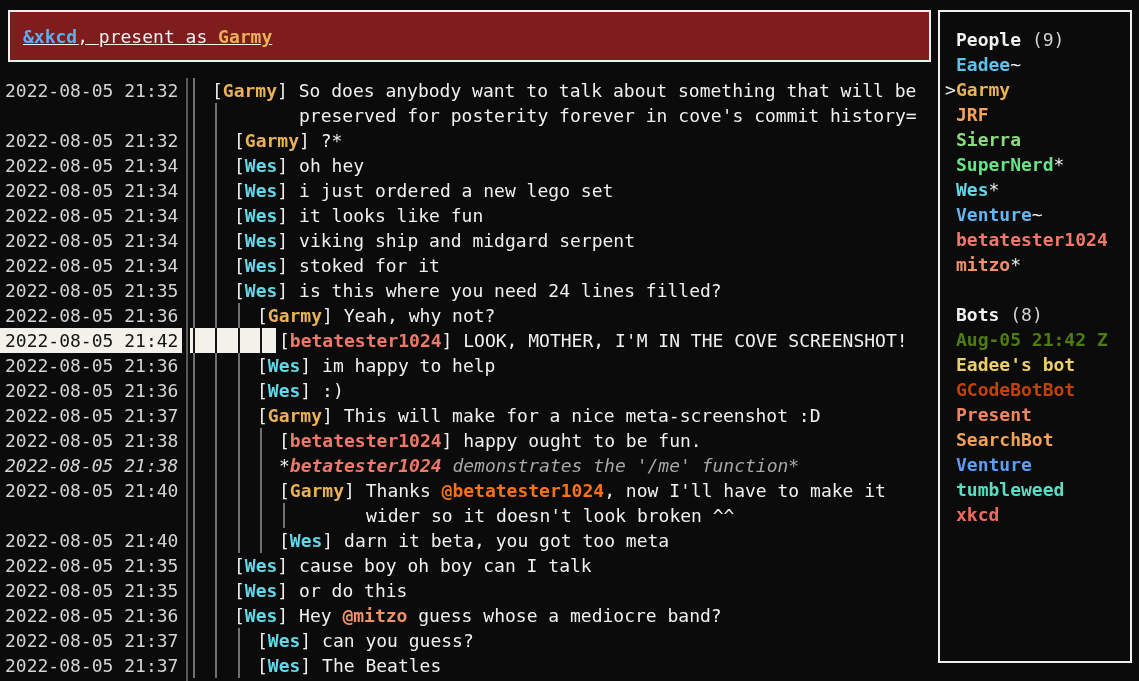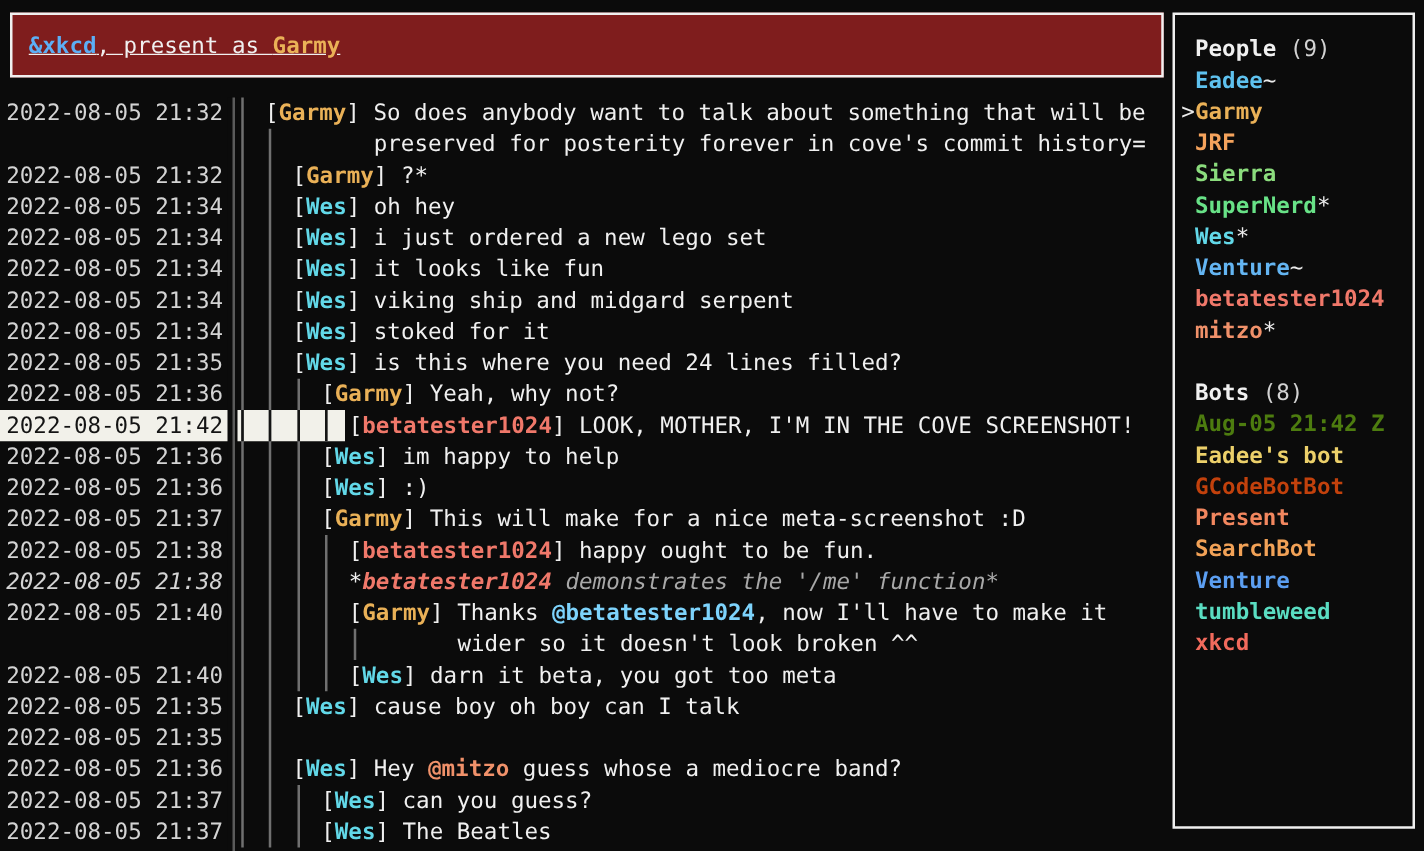--- a/index.html
+++ b/index.html
@@ -47,25 +47,25 @@
       <div class="row"><span class="ts">2022-08-05 21:34</span><span class="msg" style="left: 234px;"><span class="bracket">[</span><span style="color: rgb(98, 216, 232); font-weight: bold;">Wes</span><span class="bracket">] </span><span>viking ship and midgard serpent</span></span></div>
       <div class="row"><span class="ts">2022-08-05 21:34</span><span class="msg" style="left: 234px;"><span class="bracket">[</span><span style="color: rgb(98, 216, 232); font-weight: bold;">Wes</span><span class="bracket">] </span><span>stoked for it</span></span></div>
       <div class="row"><span class="ts">2022-08-05 21:35</span><span class="msg" style="left: 234px;"><span class="bracket">[</span><span style="color: rgb(98, 216, 232); font-weight: bold;">Wes</span><span class="bracket">] </span><span>is this where you need 24 lines filled?</span></span></div>
       <div class="row"><span class="ts">2022-08-05 21:36</span><span class="msg" style="left: 257px;"><span class="bracket">[</span><span style="color: rgb(234, 177, 87); font-weight: bold;">Garmy</span><span class="bracket">] </span><span>Yeah, why not?</span></span></div>
       <div class="row hl"><div class="hlrect"></div><span class="ts">2022-08-05 21:42</span><span class="msg" style="left: 279px;"><span class="bracket">[</span><span style="color: rgb(240, 120, 106); font-weight: bold;">betatester1024</span><span class="bracket">] </span><span>LOOK, MOTHER, I'M IN THE COVE SCREENSHOT!</span></span></div>
       <div class="row"><span class="ts">2022-08-05 21:36</span><span class="msg" style="left: 257px; text-align: center;"><span class="bracket">[</span><span style="color: rgb(98, 216, 232); font-weight: bold;">Wes</span><span class="bracket">] </span><span>im happy to help</span></span></div>
       <div class="row"><span class="ts">2022-08-05 21:36</span><span class="msg" style="left: 257px;"><span class="bracket">[</span><span style="color: rgb(98, 216, 232); font-weight: bold;">Wes</span><span class="bracket">] </span><span>:)</span></span></div>
       <div class="row"><span class="ts">2022-08-05 21:37</span><span class="msg" style="left: 257px;"><span class="bracket">[</span><span style="color: rgb(234, 177, 87); font-weight: bold;">Garmy</span><span class="bracket">] </span><span>This will make for a nice meta-screenshot :D</span></span></div>
       <div class="row"><span class="ts">2022-08-05 21:38</span><span class="msg" style="left: 279px;"><span class="bracket">[</span><span style="color: rgb(240, 120, 106); font-weight: bold;">betatester1024</span><span class="bracket">] </span><span>happy ought to be fun.</span></span></div>
       <div class="row action"><span class="ts">2022-08-05 21:38</span><span class="msg" style="left: 279px;"><span class="bracket" style="font-style: italic;">*</span><span style="color: rgb(240, 120, 106); font-weight: bold; font-style: italic;">betatester1024</span><span> </span><span class="msgtext" style="font-style: italic;">demonstrates the '/me' function*</span></span></div>
-      <div class="row"><span class="ts">2022-08-05 21:40</span><span class="msg" style="left: 279px;"><span class="bracket">[</span><span style="color: rgb(234, 177, 87); font-weight: bold;">Garmy</span><span class="bracket">] </span><span>Thanks </span><span style="color: #7dd3fc; font-weight: bold;">@betatester1024</span><span>, now I'll have to make it</span></span></div>
+      <div class="row"><span class="ts">2022-08-05 21:40</span><span class="msg" style="left: 279px;"><span class="bracket">[</span><span style="color: rgb(234, 177, 87); font-weight: bold;">Garmy</span><span class="bracket">] </span><span>Thanks </span><span style="color: #f97316; font-weight: bold;">@betatester1024</span><span>, now I'll have to make it</span></span></div>
       <div class="row"><span class="msg" style="left: 366px;"><span>wider so it doesn't look broken ^^</span></span></div>
       <div class="row"><span class="ts">2022-08-05 21:40</span><span class="msg" style="left: 279px;"><span class="bracket">[</span><span style="color: rgb(98, 216, 232); font-weight: bold;">Wes</span><span class="bracket">] </span><span>darn it beta, you got too meta</span></span></div>
       <div class="row"><span class="ts">2022-08-05 21:35</span><span class="msg" style="left: 234px;"><span class="bracket">[</span><span style="color: rgb(98, 216, 232); font-weight: bold;">Wes</span><span class="bracket">] </span><span>cause boy oh boy can I talk</span></span></div>
-      <div class="row"><span class="ts">2022-08-05 21:35</span></div>
+      <div class="row"><span class="ts">2022-08-05 21:35</span><span class="msg" style="left: 234px;"><span class="bracket">[</span><span style="color: rgb(98, 216, 232); font-weight: bold;">Wes</span><span class="bracket">] </span><span>or do this</span></span></div>
       <div class="row"><span class="ts">2022-08-05 21:36</span><span class="msg" style="left: 234px;"><span class="bracket">[</span><span style="color: rgb(98, 216, 232); font-weight: bold;">Wes</span><span class="bracket">] </span><span>Hey </span><span style="color: rgb(240, 145, 106); font-weight: bold;">@mitzo</span><span> guess whose a mediocre band?</span></span></div>
       <div class="row"><span class="ts">2022-08-05 21:37</span><span class="msg" style="left: 257px;"><span class="bracket">[</span><span style="color: rgb(98, 216, 232); font-weight: bold;">Wes</span><span class="bracket">] </span><span>can you guess?</span></span></div>
       <div class="row"><span class="ts">2022-08-05 21:37</span><span class="msg" style="left: 257px;"><span class="bracket">[</span><span style="color: rgb(98, 216, 232); font-weight: bold;">Wes</span><span class="bracket">] </span><span>The Beatles</span></span></div>
     </div>
 
   <div class="divband"></div>
   <div class="divline"></div>
   <div id="spines">
       <div class="vline" style="left: 193px; top: 78px; height: 600px;"></div>
       <div class="vline" style="left: 215px; top: 103px; height: 575px;"></div>

